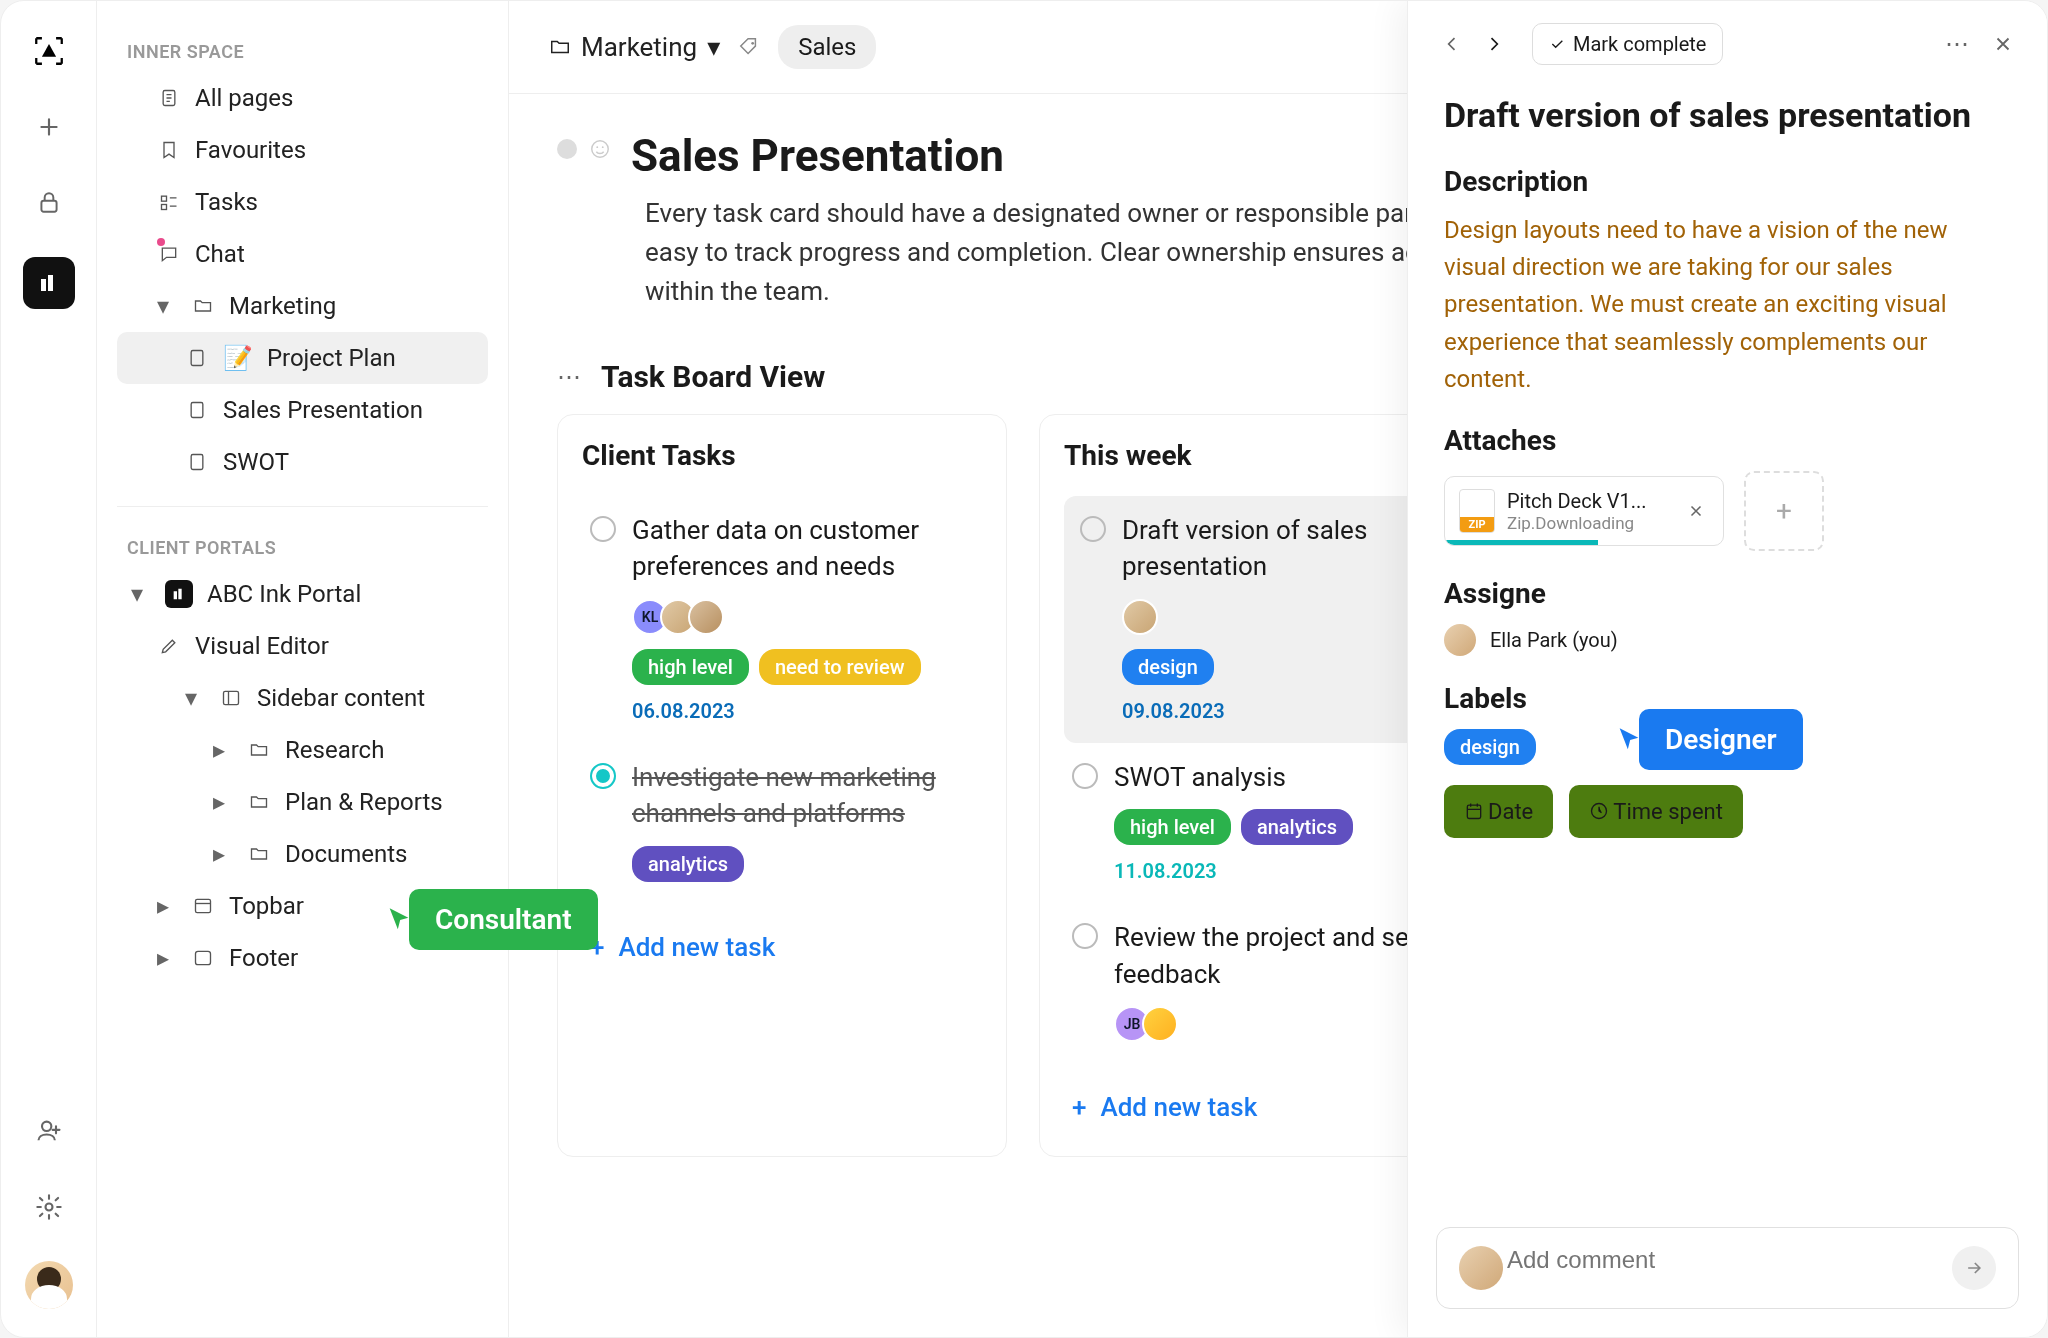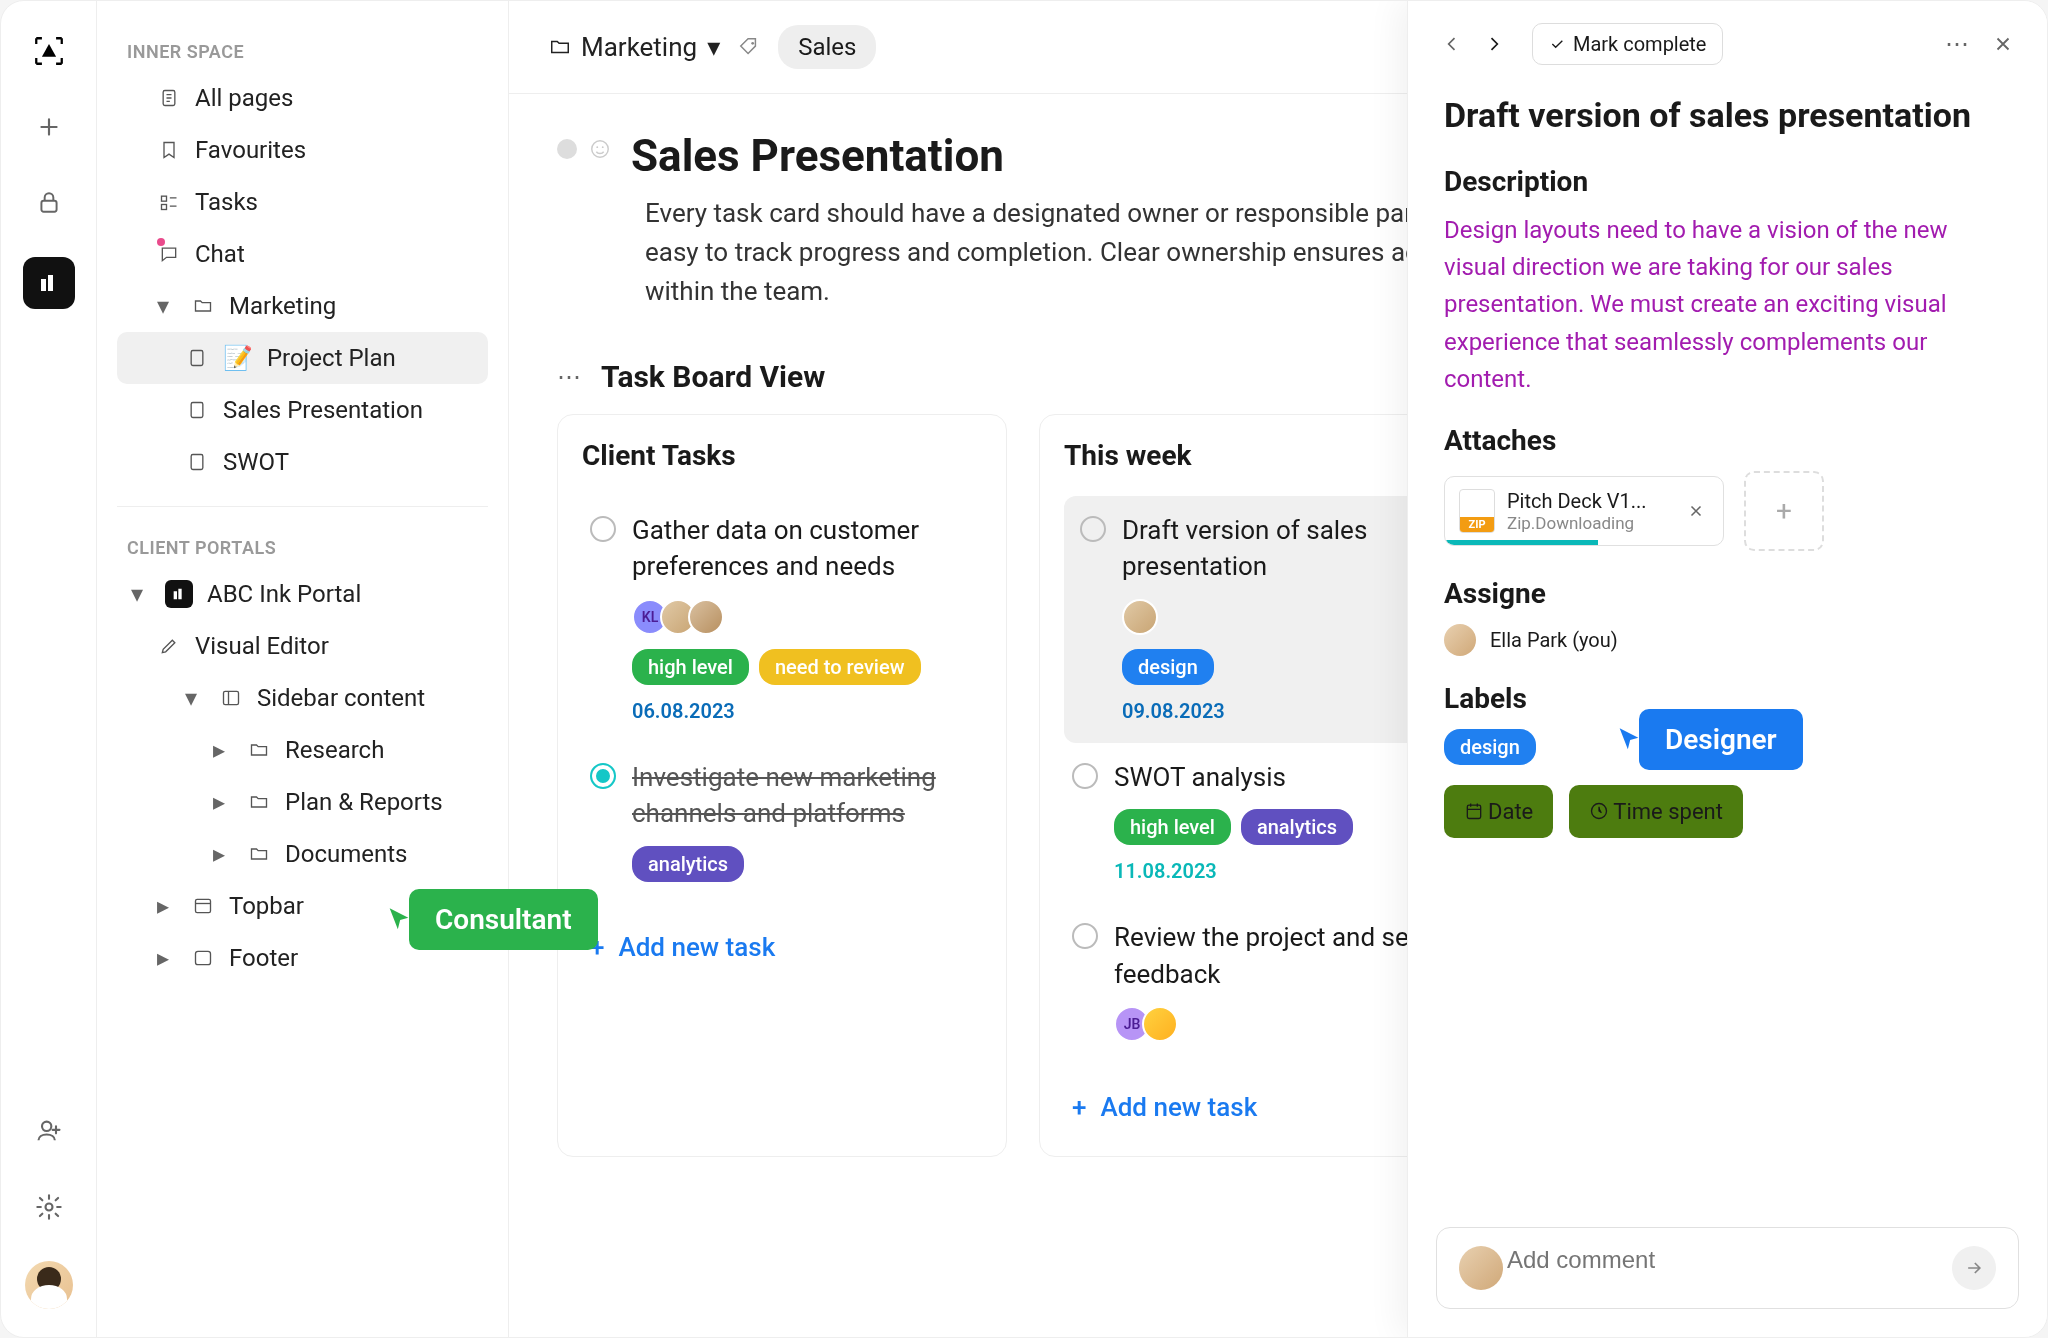--- a/index.html
+++ b/index.html
@@ -64,21 +64,21 @@
 
 .task { padding: 16px 8px 20px; border-radius:12px; }
 .task.selected { background:#f0f0f0; padding:16px 16px 20px; }
 .task-row { display:flex; gap:16px; align-items:flex-start; }
 .task-check { width:26px; height:26px; border:2px solid #bbb; border-radius:50%; flex-shrink:0; margin-top:4px; cursor:pointer; }
 .task-check.done { border-color:#14c7c7; box-shadow: inset 0 0 0 4px #fff, inset 0 0 0 14px #14c7c7; }
 .task-title { font-size:26px; line-height:1.4; }
 .task-title.struck { text-decoration: line-through; color:#555; }
 .task-meta { margin-left:42px; margin-top:14px; display:flex; flex-direction:column; gap:14px; }
 .avatars { display:flex; }
-.av { width:36px; height:36px; border-radius:50%; border:2px solid #fff; margin-left:-8px; display:flex; align-items:center; justify-content:center; font-size:14px; font-weight:600; color:#4c1d95; }
+.av { width:36px; height:36px; border-radius:50%; border:2px solid #fff; margin-left:-8px; display:flex; align-items:center; justify-content:center; font-size:14px; font-weight:600; color:#0f172a; }
 .av:first-child{margin-left:0;}
 .av.kl { background:#8a8cfc; }
 .av.p1 { background:linear-gradient(135deg,#e0c9a6,#c9a574); }
 .av.p2 { background:linear-gradient(135deg,#d9c0a0,#b89060); }
 .av.jb { background:#b794f6; }
 .av.yel { background:linear-gradient(135deg,#ffd23f,#ffb020); }
 .chips { display:flex; gap:10px; flex-wrap:wrap; }
 .chip { padding:6px 16px; border-radius:16px; font-size:20px; font-weight:500; color:#fff; }
 .chip.green { background:#2bb24c; }
 .chip.yellow { background:#f0c020; }
@@ -92,21 +92,21 @@
 
 .panel { position:absolute; right:0; top:0; width:640px; height:100%; background:#fff; border-left:1px solid #eee; box-shadow:-8px 0 32px rgba(0,0,0,0.06); display:flex; flex-direction:column; }
 .panel-head { display:flex; align-items:center; gap:16px; padding:22px 28px; }
 .nav-arrow { width:32px; height:32px; display:flex; align-items:center; justify-content:center; cursor:pointer; color:#666; }
 .mark-complete { display:flex; align-items:center; gap:8px; padding:8px 16px; border:1px solid #ddd; border-radius:10px; font-size:20px; cursor:pointer; margin-left:12px; }
 .panel-head .spacer { flex:1; }
 
 .panel-body { padding: 8px 36px; flex:1; overflow-y:auto; }
 .panel-title { font-size:34px; font-weight:700; margin-bottom:30px; }
 .sec-label { font-size:28px; font-weight:700; margin-bottom:14px; margin-top:26px; }
-.desc-text { font-size:24px; line-height:1.55; color:#a21caf; }
+.desc-text { font-size:24px; line-height:1.55; color:#a16207; }
 
 .attach-row { display:flex; gap:20px; align-items:center; }
 .attach-card { width:280px; border:1px solid #e0e0e0; border-radius:10px; padding:12px 14px; position:relative; overflow:hidden; }
 .attach-inner { display:flex; gap:12px; align-items:center; }
 .zip-icon { width:36px; height:44px; background:#fff; border:1px solid #ddd; border-radius:4px; position:relative; display:flex; align-items:flex-end; justify-content:center; }
 .zip-badge { position:absolute; bottom:0; left:0; right:0; background:#f39c12; color:#fff; font-size:11px; font-weight:700; text-align:center; padding:1px 0; border-radius:0 0 3px 3px; }
 .attach-text { flex:1; overflow:hidden; }
 .attach-name { font-size:20px; white-space:nowrap; overflow:hidden; text-overflow:ellipsis; }
 .attach-status { font-size:17px; color:#888; }
 .attach-x { cursor:pointer; color:#666; padding:4px; }

